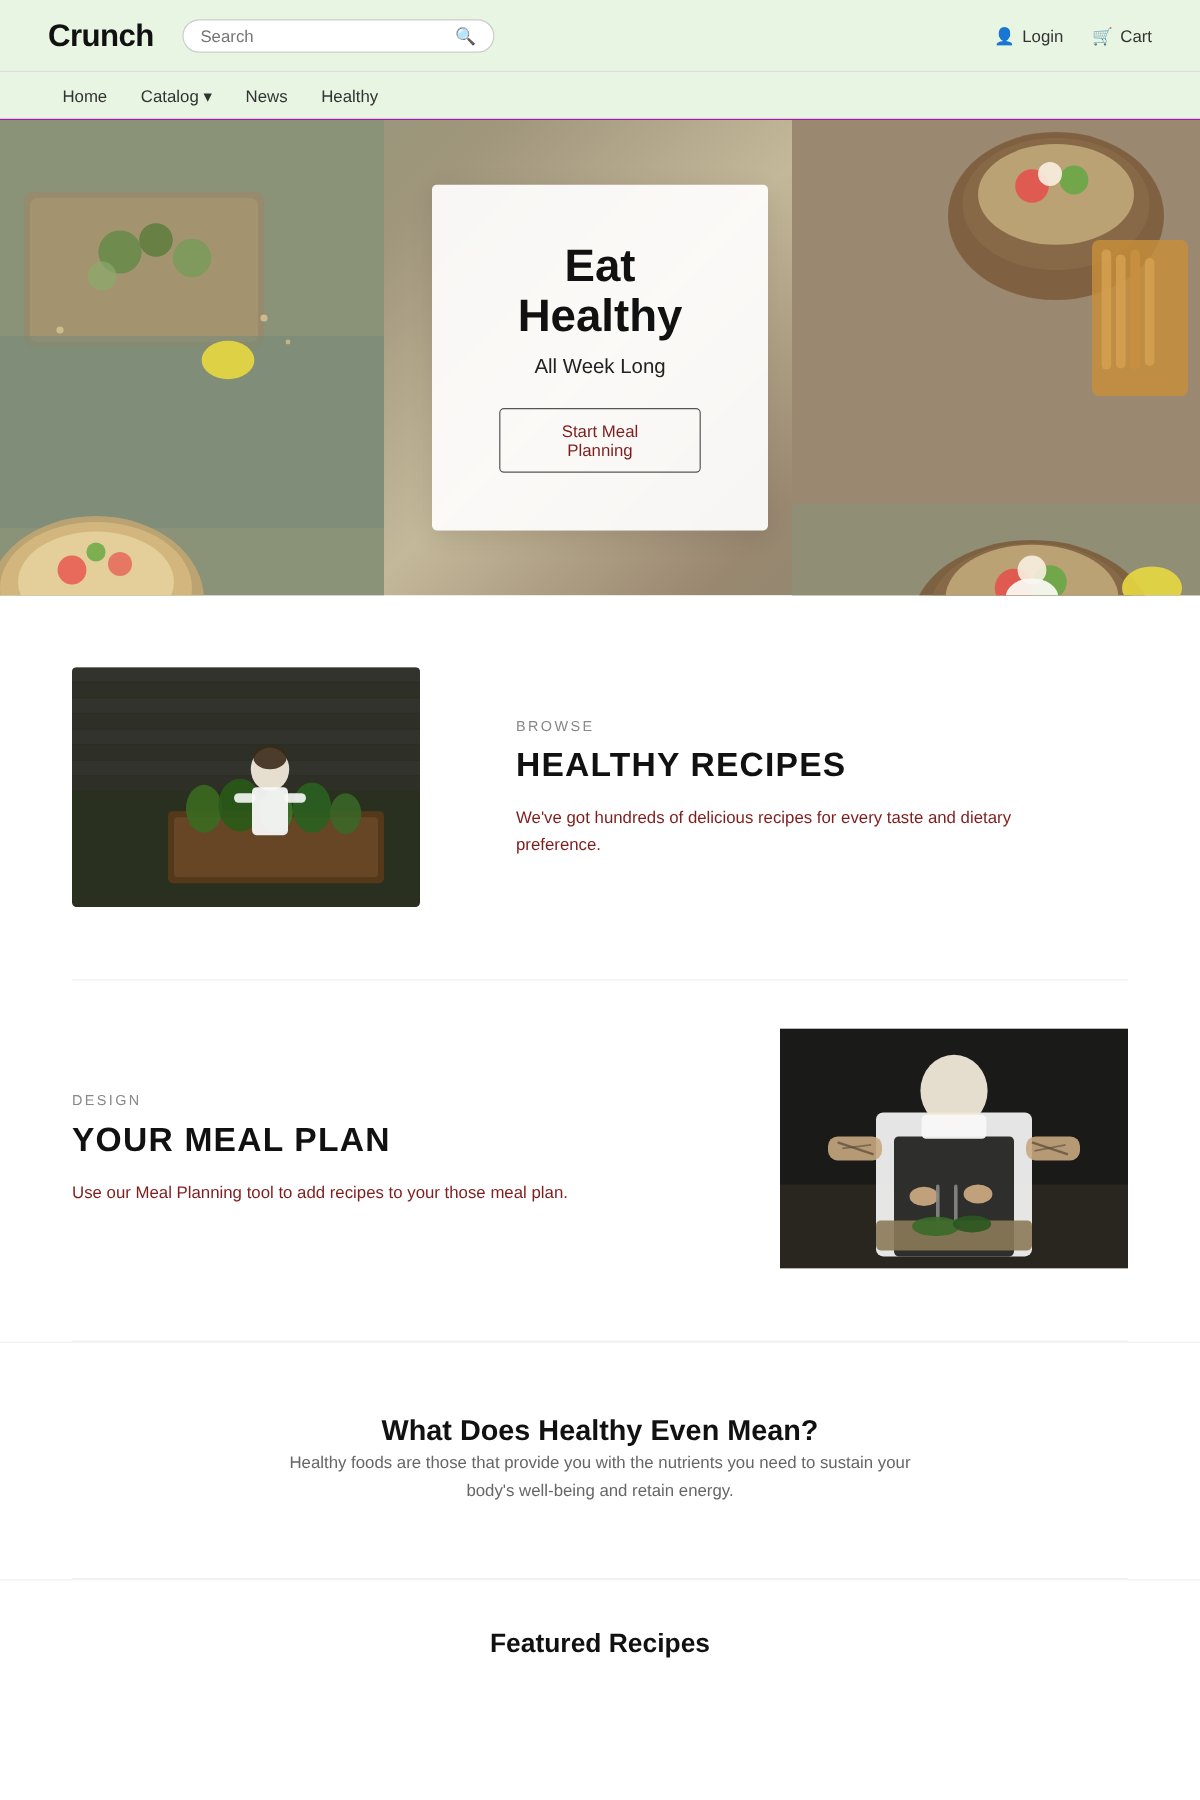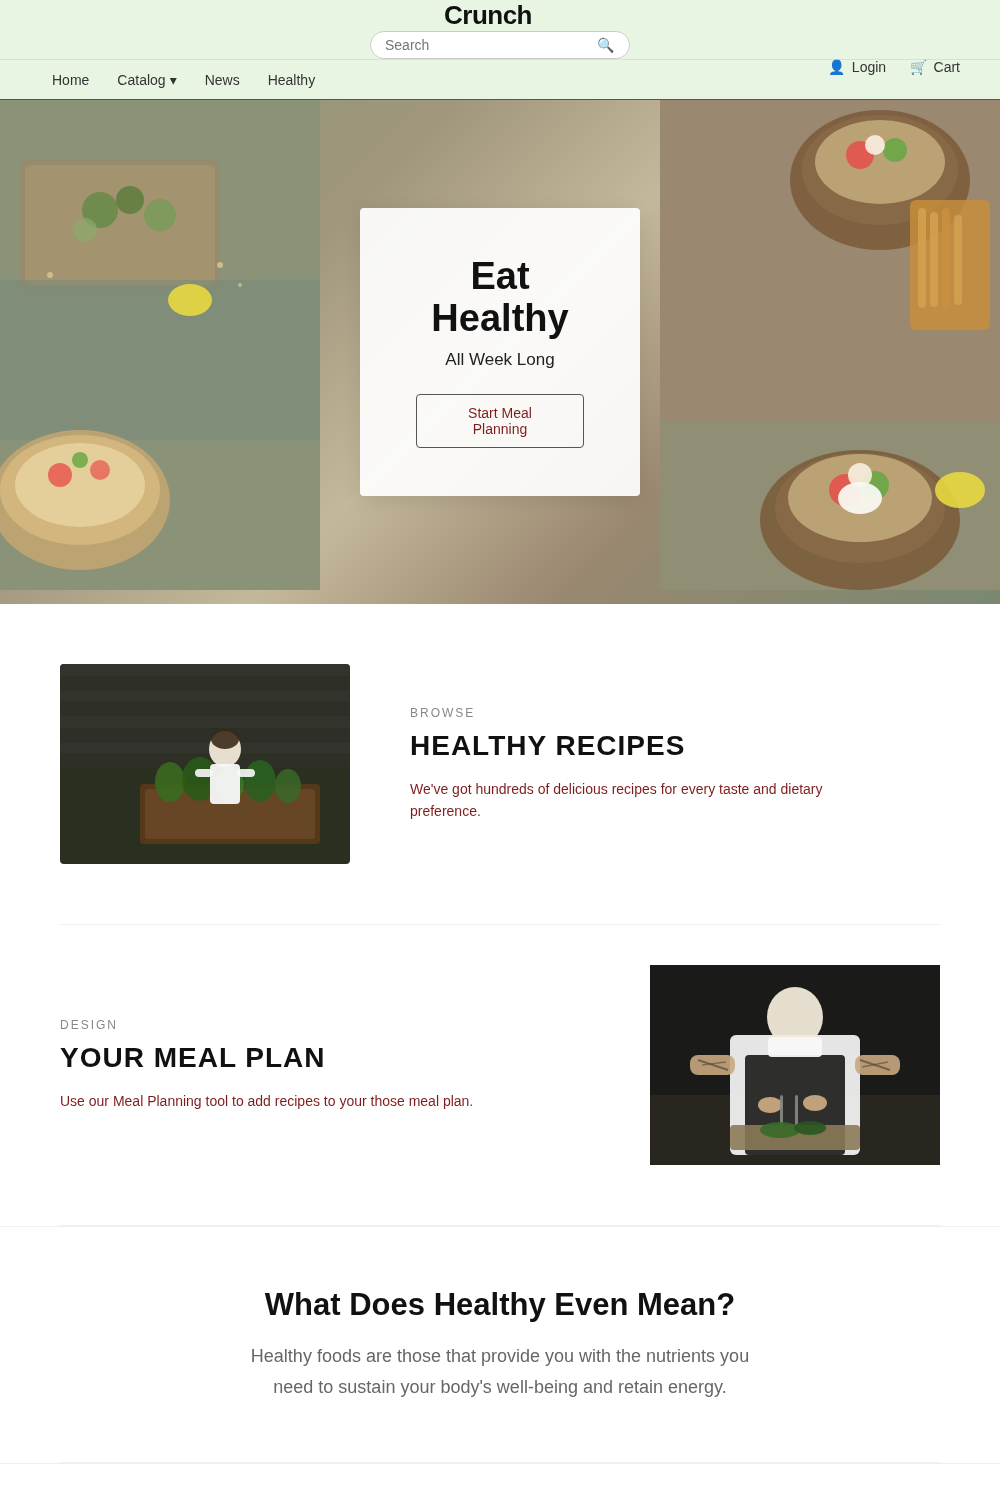--- a/index.html
+++ b/index.html
@@ -6,21 +6,20 @@
     body { font-family: -apple-system, BlinkMacSystemFont, 'Segoe UI', sans-serif; background: #fff; width: 1000px; }
 
     
     .header {
       background: #e8f5e2;
       padding: 0 40px;
       display: flex;
       align-items: center;
       height: 60px;
       border-bottom: 1px solid #ddd;
-      flex-direction: column;
     }
     .logo {
       font-size: 26px;
       font-weight: 700;
       color: #111;
       margin-right: 24px;
       font-style: normal;
       letter-spacing: -0.5px;
     }
     .search-bar {
@@ -79,21 +78,21 @@
       cursor: pointer;
       display: flex;
       align-items: center;
       gap: 4px;
     }
 
     
     .hero {
       position: relative;
       width: 1000px;
-      height: 504px;
+      height: 396px;
       overflow: hidden;
       background: #b0a898;
     }
     .hero-bg {
       width: 100%;
       height: 100%;
       background: linear-gradient(135deg, #8a9a7a 0%, #a0967c 30%, #c4b89a 50%, #9a8870 70%, #7a8870 100%);
       display: flex;
       align-items: center;
       justify-content: center;
@@ -127,21 +126,21 @@
       background: transparent;
       padding: 10px 22px;
       font-size: 14px;
       color: #7f1d1d;
       cursor: pointer;
       border-radius: 4px;
     }
     .section-browse {
       display: flex;
       align-items: center;
-      gap: 60px;
+      gap: 80px;
       padding: 60px 60px;
     }
     .section-img {
       width: 290px;
       height: 200px;
       border-radius: 4px;
       flex-shrink: 0;
       overflow: hidden;
     }
     .section-label {
@@ -178,27 +177,26 @@
       flex-shrink: 0;
     }
 
     
     .info-section {
       padding: 60px 80px;
       text-align: center;
       border-top: 1px solid #f0f0f0;
     }
     .info-heading {
-      font-size: 31px;
+      font-size: 24px;
       font-weight: 600;
       color: #111;
-      margin-bottom: 18px;
     }
     .info-text {
-      font-size: 18px;
+      font-size: 14px;
       color: #666;
       line-height: 1.7;
       max-width: 520px;
       margin: 0 auto;
     }
 
     
     .featured-section {
       padding: 40px 60px;
       text-align: center;

